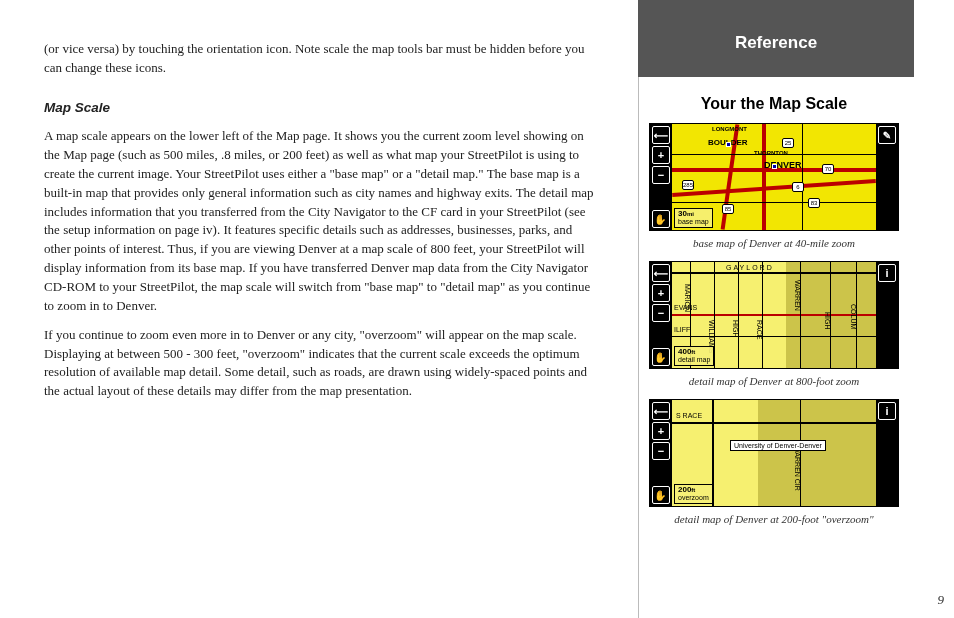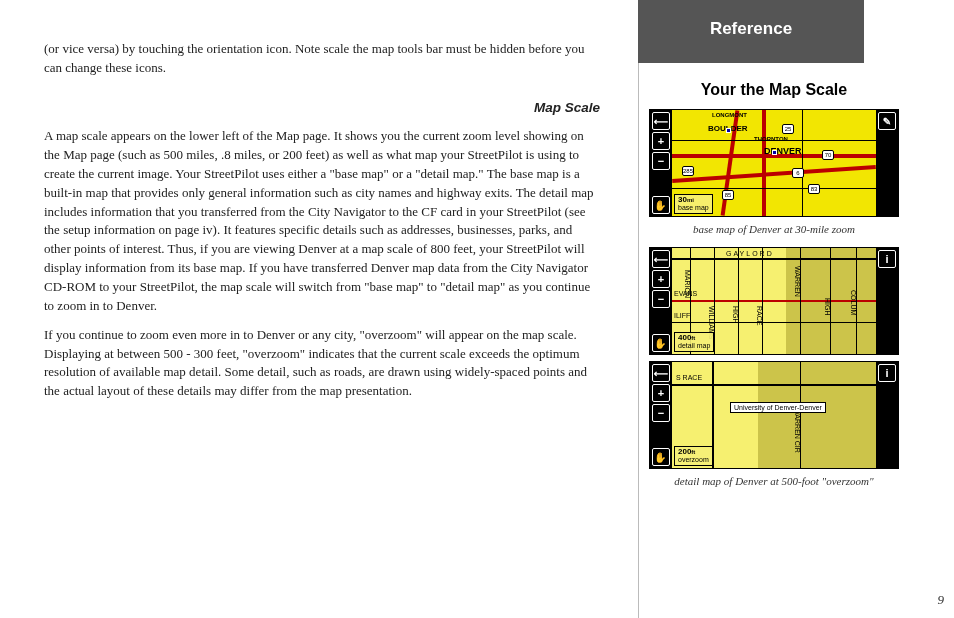--- a/index.html
+++ b/index.html
@@ -19,39 +19,38 @@
     color: #222;
   }
   .left-col p { margin-bottom: 10px; }
   .subheading {
     font-weight: bold;
     font-style: italic;
     font-size: 13.5px;
     margin-top: 20px;
     margin-bottom: 4px;
     font-family: Arial, Helvetica, sans-serif;
-    text-align: right;
   }
   .right-col {
     width: 290px;
     margin-left: 18px;
     position: relative;
     border-left: 1px solid #bbb;
     padding-top: 0;
   }
   .ref-box {
     background: #555;
     color: #fff;
     font-family: Arial, Helvetica, sans-serif;
     font-weight: bold;
     font-size: 17px;
     text-align: center;
-    padding: 19px 0 24px 0;
+    padding: 33px 0 24px 0;
     margin-left: -1px;
-    width: 226px;
+    width: 276px;
   }
   .side-title {
     font-family: Arial, Helvetica, sans-serif;
     font-weight: bold;
     font-size: 16px;
     text-align: center;
     margin: 18px 0 10px 0;
     width: 270px;
   }
   .fig {
@@ -224,21 +223,21 @@
         <div class="scale-box">
           <span class="v">30</span><span class="v" style="font-size:6px;">mi</span><br>
           <span>base map</span>
         </div>
       </div>
       <div class="tools-right">
         <div class="tool pencil"></div>
       </div>
     </div>
   </div>
-  <div class="caption">base map of Denver at 30-mile zoom</div>
+  <div class="caption">base map of Denver at 40-mile zoom</div>
 
   <div class="fig">
     <div class="mapbox">
       <div class="tools-left">
         <div class="tool back"></div>
         <div class="tool plus"></div>
         <div class="tool minus"></div>
         <div style="flex:1"></div>
         <div class="tool hand"></div>
       </div>
@@ -267,20 +266,21 @@
         <div class="scale-box">
           <span class="v">400</span><span class="v" style="font-size:6px;">ft</span><br>
           <span>detail map</span>
         </div>
       </div>
       <div class="tools-right">
         <div class="tool info"></div>
       </div>
     </div>
   </div>
+  <div class="caption">detail map of Denver at 800-foot zoom</div>
 
   <div class="fig">
     <div class="mapbox">
       <div class="tools-left">
         <div class="tool back"></div>
         <div class="tool plus"></div>
         <div class="tool minus"></div>
         <div style="flex:1"></div>
         <div class="tool hand"></div>
       </div>
@@ -295,17 +295,17 @@
         <div class="scale-box">
           <span class="v">200</span><span class="v" style="font-size:6px;">ft</span><br>
           <span>overzoom</span>
         </div>
       </div>
       <div class="tools-right">
         <div class="tool info"></div>
       </div>
     </div>
   </div>
-  <div class="caption">detail map of Denver at 500-foot "overzoom"</div>
+  <div class="caption">detail map of Denver at 200-foot "overzoom"</div>
 
 </div>
 
 <div class="page-num">9</div>
 
 </body></html>

